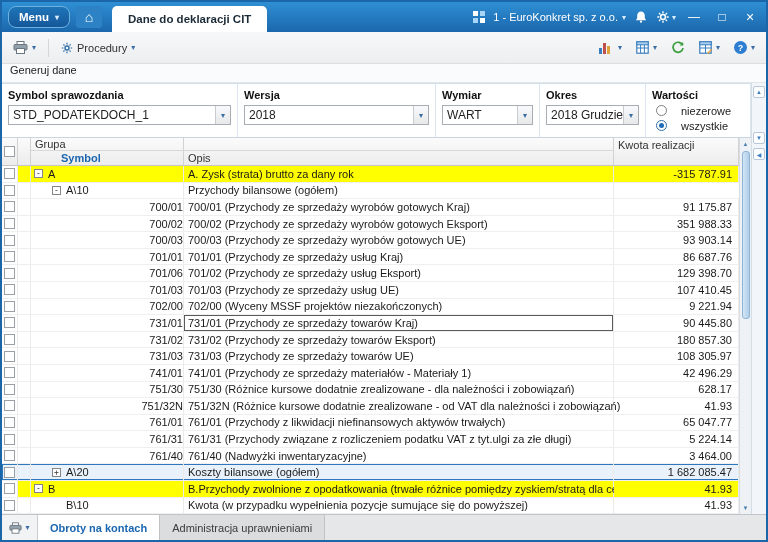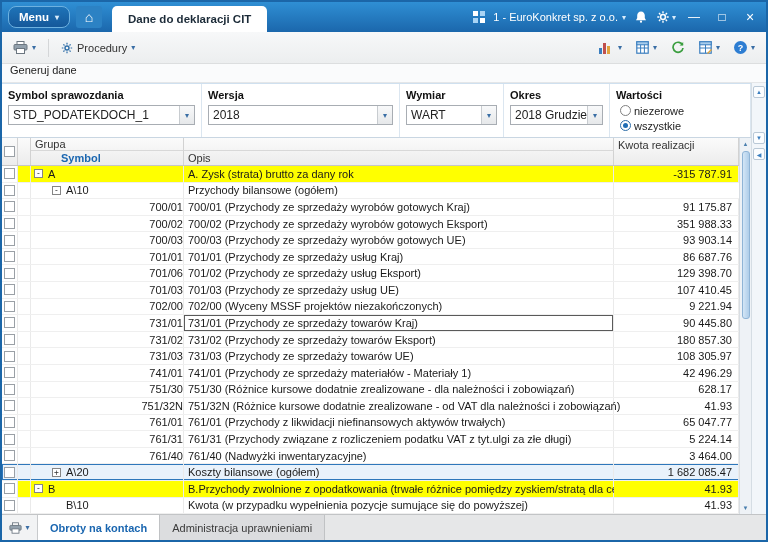--- a/index.html
+++ b/index.html
@@ -35,26 +35,26 @@
   
   .mid{flex:1;display:flex;min-height:0}
   .main-col{flex:1;display:flex;flex-direction:column;min-width:0}
   .dock-strip{width:15px;flex:none;background:#f2f6fa;border-left:1px solid #d5dde4;display:flex;flex-direction:column;align-items:center;padding-top:3px}
   .strip-btn{width:12px;height:12px;border:1px solid #b9c8d6;background:#fbfdff;border-radius:2px;display:flex;align-items:center;justify-content:center;font-size:6px;color:#3a7ebf;margin-bottom:4px}
   .strip-btn.gap{margin-top:30px}
 
   
   .filters{height:55px;flex:none;display:flex;border-top:1px solid #cfe0ef;border-bottom:1px solid #c9d6e2;background:#fff}
   .fcol{border-right:1px solid #dbe6f0;padding:3px 6px;display:flex;flex-direction:column}
-  .fcol-symbol{width:200px}.fcol-wersja{width:198px}.fcol-wymiar{width:104px}.fcol-okres{width:106px}.fcol-wartosci{flex:1}
+  .fcol-symbol{width:236px}.fcol-wersja{width:198px}.fcol-wymiar{width:104px}.fcol-okres{width:106px}.fcol-wartosci{flex:1}
   .flabel{font-size:11px;font-weight:bold;color:#111;height:16px;line-height:16px}
   .combo{height:20px;border:1px solid #a8adb3;background:#fff;display:flex;align-items:stretch;margin-top:2px}
   .combo-val{flex:1;font-size:12px;line-height:18px;padding:0 4px;color:#222;white-space:nowrap;overflow:hidden}
   .combo-dd{width:15px;border-left:1px solid #c8ccd0;background:linear-gradient(180deg,#f8f9fa,#e6e8ea);display:flex;align-items:center;justify-content:center}
-  .radio-row{display:flex;align-items:center;gap:3px;height:15px;padding-left:4px}
+  .radio-row{display:flex;align-items:center;gap:14px;height:15px;padding-left:4px}
   .radio{width:11px;height:11px;border:1px solid #808080;border-radius:50%;background:#fff;flex:none;position:relative}
   .radio.checked{border-color:#2d6da8}
   .radio.checked::after{content:"";position:absolute;left:2px;top:2px;width:5px;height:5px;border-radius:50%;background:#1f6db5}
   .radio-label{font-size:11px;color:#222}
 
   
   .grid{flex:1;position:relative;display:flex;flex-direction:column;min-height:0;background:#fff}
   .ghead{width:calc(100% - 12px);display:grid;grid-template-columns:16px 13px 153px 430px 1fr;grid-template-rows:13px 14px;background:linear-gradient(180deg,#fbfbfb,#ececec);border-bottom:1px solid #c6c6c6;flex:none}
   .hc{border-right:1px solid #d2d2d2;display:flex;align-items:center;font-size:11px;color:#333;padding-left:4px;overflow:hidden}
   .h-check{grid-row:1/3;grid-column:1;justify-content:center;padding-left:0}

